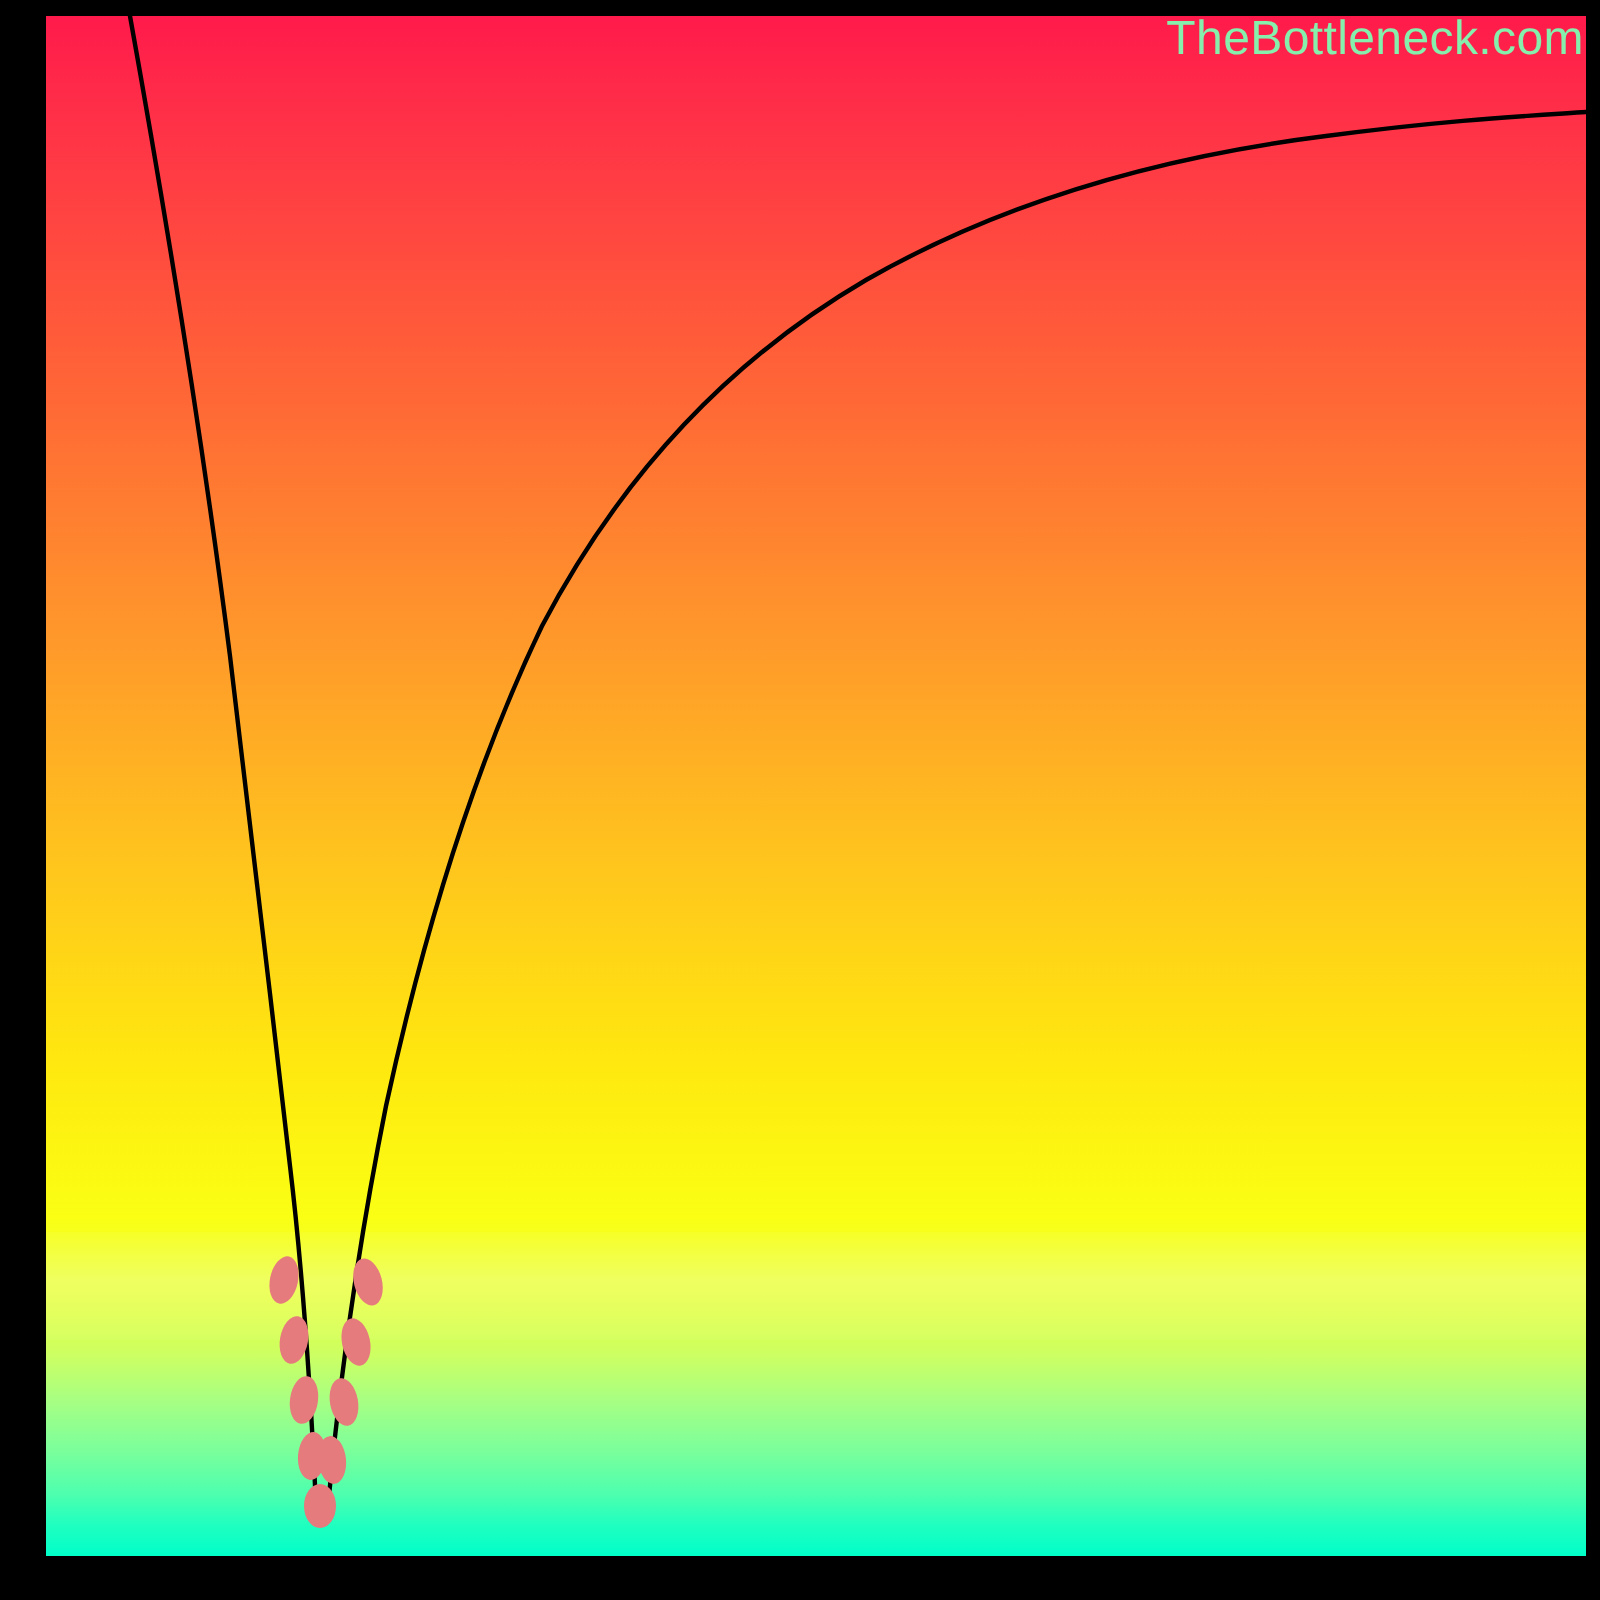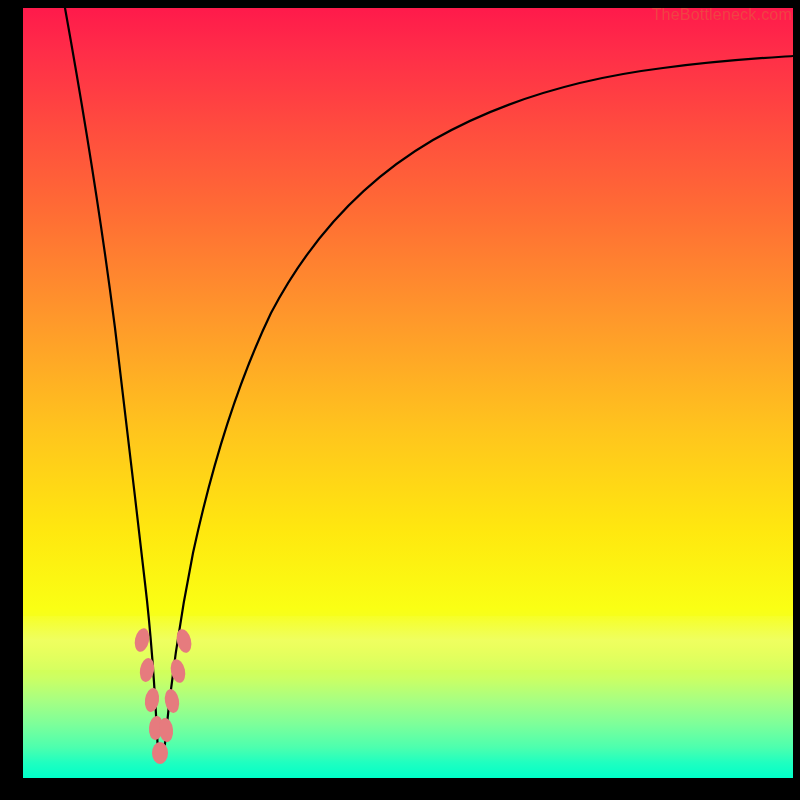--- a/index.html
+++ b/index.html
@@ -62,22 +62,22 @@
     pointer-events: none;
   }
   svg.curve {
     position: absolute;
     inset: 0;
   }
   .watermark {
     position: absolute;
     top: 6px;
     right: 8px;
-    color: #ef4444;
-    font-size: 16px;
+    color: #86efac;
+    font-size: 24px;
     letter-spacing: 0.2px;
     user-select: none;
   }
 </style>
 </head>
 <body>
 
 <div class="frame">
 
   <div class="plot">

